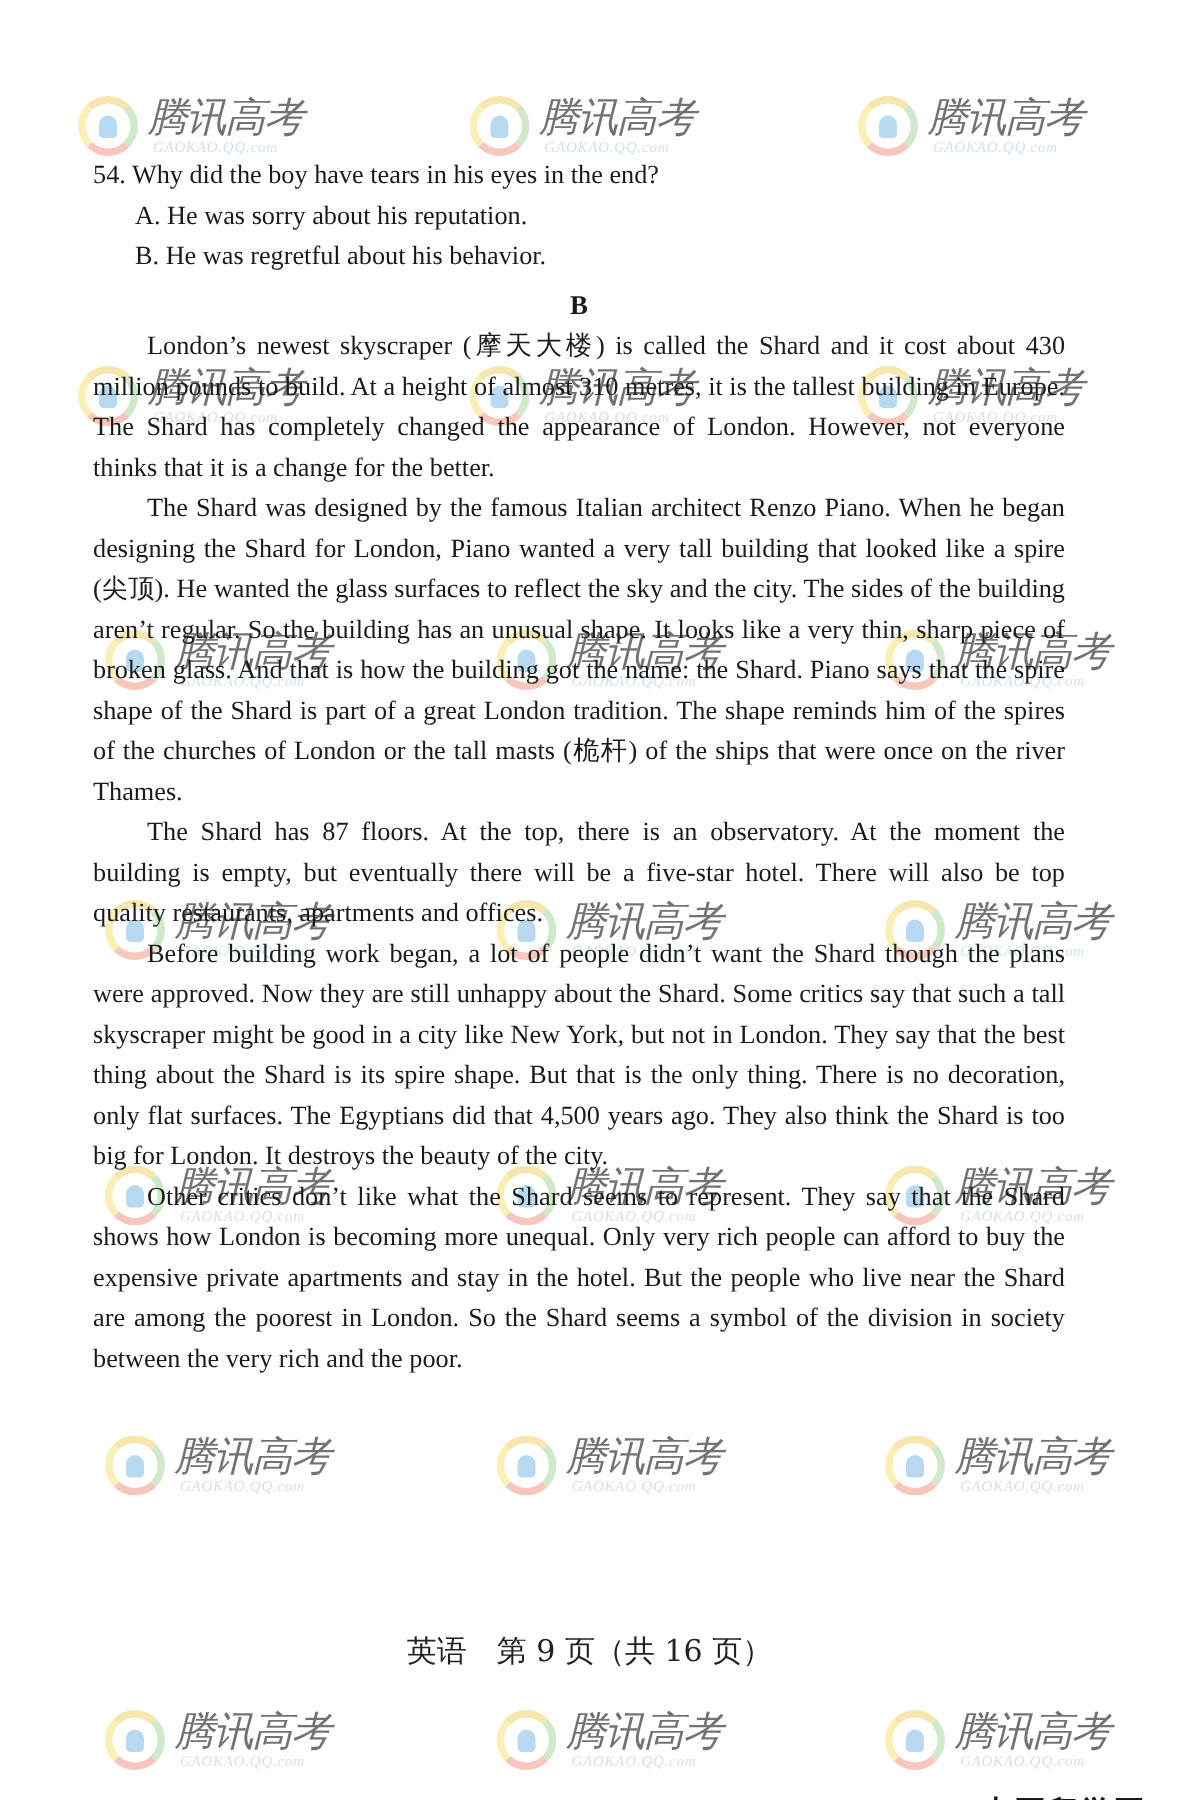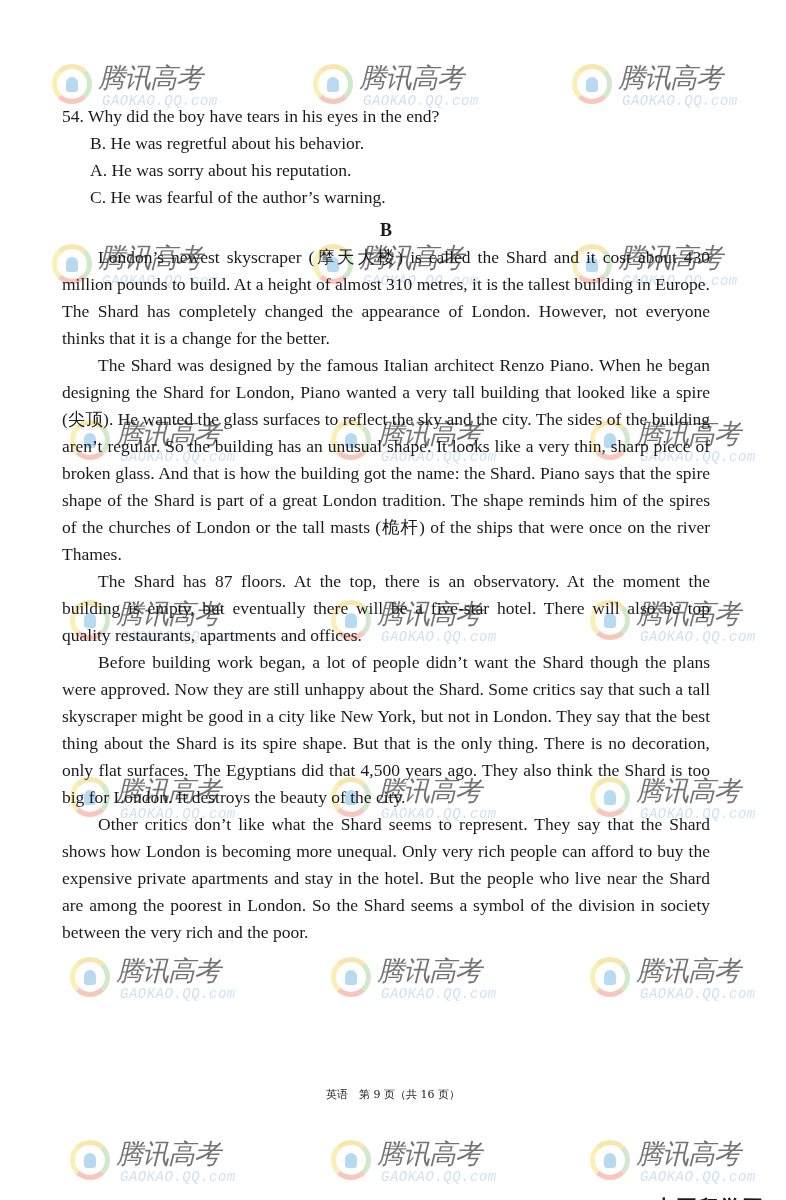--- a/index.html
+++ b/index.html
@@ -22,37 +22,37 @@
   }
   .wm .ring::after {
     content: ""; position: absolute; left: 9px; top: 8px; width: 12px; height: 15px;
     background: #7dbde6; border-radius: 6px 6px 3px 3px;
   }
   .wm .cn {
     position: absolute; left: 46px; top: -2px; font-family: "DejaVu Sans", sans-serif;
     font-size: 27px; font-style: italic; color: #000000; letter-spacing: -1px;
   }
   .wm .en {
-    position: absolute; left: 50px; top: 31px; font-family: Liberation Mono, monospace;
-    font-size: 14px; font-style: italic; color: #a9c9e6; letter-spacing: 0.5px;
+    position: absolute; left: 50px; top: 31px; font-family: Liberation Serif, serif;
+    font-size: 10px; font-style: italic; color: #a9c9e6; letter-spacing: 0.5px;
   }
   .content {
     position: absolute; left: 62px; top: 103px; width: 648px;
     font-size: 17.5px; line-height: 27px;
   }
   .q { margin: 0; }
   .opt { margin: 0; padding-left: 28px; }
   .sec {
     text-align: center; font-weight: bold; font-size: 18px; margin: 0;
     height: 27px; line-height: 27px; margin-top: 6px;
   }
   .para { margin: 0; text-indent: 36px; text-align: justify; }
   .footer {
     position: absolute; left: 0; width: 786px; top: 1087px; text-align: center;
-    font-family: "DejaVu Serif", serif; font-size: 11px; color: #222;
+    font-family: "DejaVu Serif", serif; font-size: 20px; color: #222;
   }
   .site {
     position: absolute; right: 8px; top: 1158px; text-align: center;
     background: rgba(255,255,255,0.85); padding: 0 2px; margin-top: 39px;
   }
   .site .cn { font-family: "DejaVu Sans", sans-serif; font-size: 21px; font-weight: bold; color: #1a1a1a; line-height: 22px; letter-spacing: 1px; }
   .site .url { font-family: "DejaVu Sans", sans-serif; font-size: 12px; font-weight: bold; color: #1f3f8f; line-height: 14px; }
   .site .url .accent { color: #c2410c; }
 </style>
 </head>
@@ -164,23 +164,22 @@
       <span class="cn">腾讯高考</span>
       <span class="en">GAOKAO.QQ.com</span>
     </div>
   </div>
 
 <div class="content">
   <p class="q">
     <span>54.</span>
     <span>Why did the boy have tears in his eyes in the end?</span>
   </p>
+  <p class="opt">A. He was sorry about his reputation.</p>
   <p class="opt">B. He was regretful about his behavior.</p>
-  <p class="opt">A. He was sorry about his reputation.</p>
-  <p class="opt">C. He was fearful of the author’s warning.</p>
 
   <p class="sec">B</p>
 
   <p class="para">London’s newest skyscraper (摩天大楼) is called the Shard and it cost about 430 million pounds to build. At a height of almost 310 metres, it is the tallest building in Europe. The Shard has completely changed the appearance of London. However, not everyone thinks that it is a change for the better.</p>
   <p class="para">The Shard was designed by the famous Italian architect Renzo Piano. When he began designing the Shard for London, Piano wanted a very tall building that looked like a spire (尖顶). He wanted the glass surfaces to reflect the sky and the city. The sides of the building aren’t regular. So the building has an unusual shape. It looks like a very thin, sharp piece of broken glass. And that is how the building got the name: the Shard. Piano says that the spire shape of the Shard is part of a great London tradition. The shape reminds him of the spires of the churches of London or the tall masts (桅杆) of the ships that were once on the river Thames.</p>
   <p class="para">The Shard has 87 floors. At the top, there is an observatory. At the moment the building is empty, but eventually there will be a five-star hotel. There will also be top quality restaurants, apartments and offices.</p>
   <p class="para">Before building work began, a lot of people didn’t want the Shard though the plans were approved. Now they are still unhappy about the Shard. Some critics say that such a tall skyscraper might be good in a city like New York, but not in London. They say that the best thing about the Shard is its spire shape. But that is the only thing. There is no decoration, only flat surfaces. The Egyptians did that 4,500 years ago. They also think the Shard is too big for London. It destroys the beauty of the city.</p>
   <p class="para">Other critics don’t like what the Shard seems to represent. They say that the Shard shows how London is becoming more unequal. Only very rich people can afford to buy the expensive private apartments and stay in the hotel. But the people who live near the Shard are among the poorest in London. So the Shard seems a symbol of the division in society between the very rich and the poor.</p>
 </div>
 

